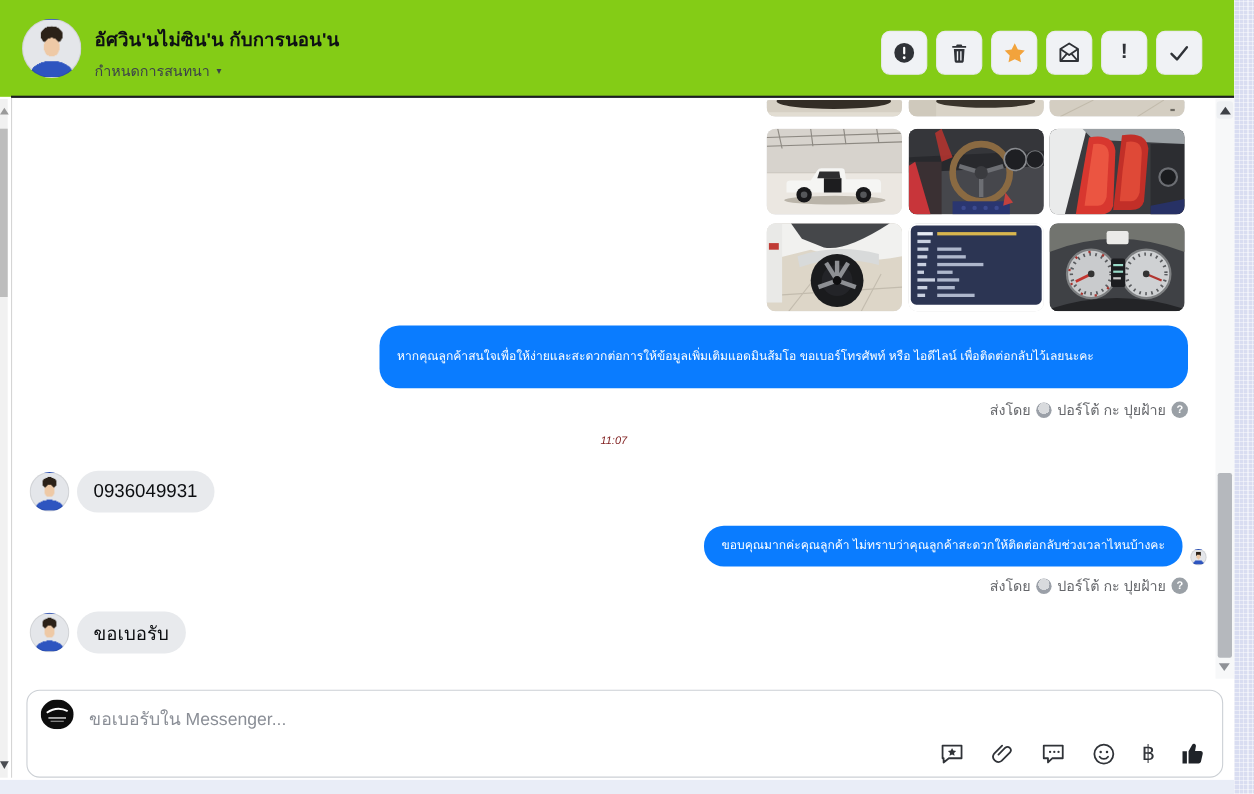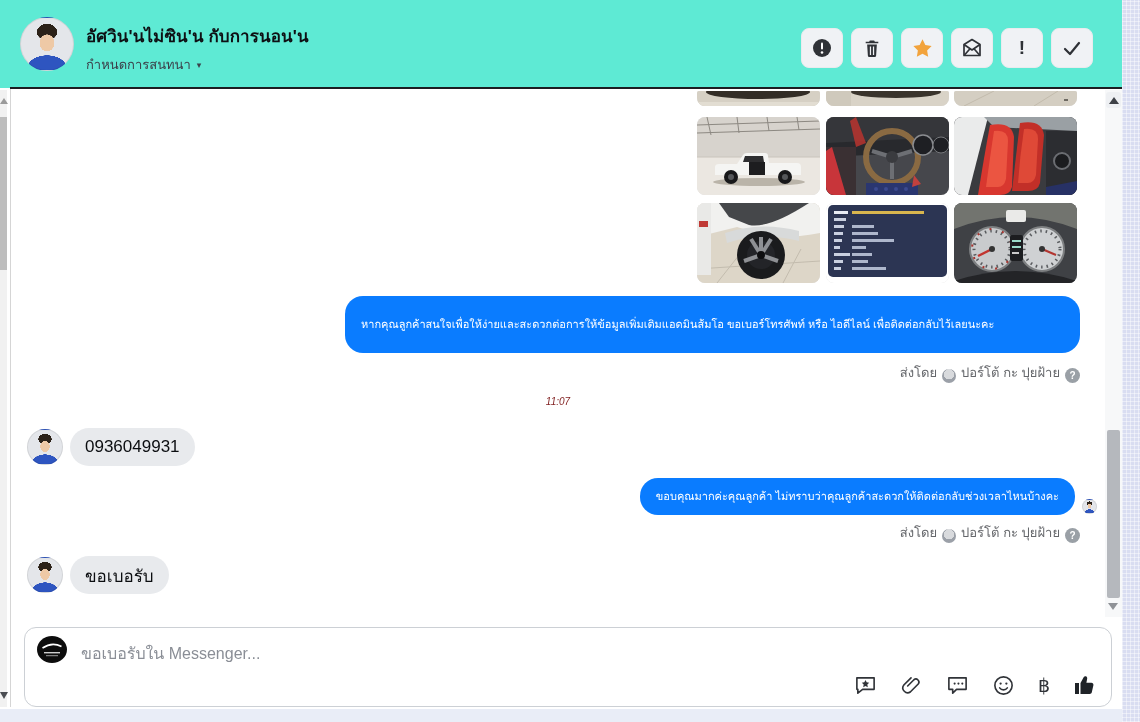--- a/index.html
+++ b/index.html
@@ -8,21 +8,21 @@
 
   
   .edge-strip{position:absolute;right:0;top:0;width:18px;height:722px;
     background:
       repeating-linear-gradient(0deg, rgba(255,255,255,.45) 0 1px, transparent 1px 4px),
       repeating-linear-gradient(90deg, rgba(255,255,255,.45) 0 1px, transparent 1px 4px),
       var(--edge-strip,#d9ddf1);}
   .bottom-strip{position:absolute;left:0;bottom:0;width:1122px;height:13px;background:#e9edf7;}
 
   
-  .header{position:absolute;left:0;top:0;width:1122px;height:88px;background:#5eead4;}
+  .header{position:absolute;left:0;top:0;width:1122px;height:88px;background:#84cc16;}
   .header-divider{position:absolute;left:10px;top:87px;width:1112px;height:2px;background:#1b1d21;}
   .avatar{border-radius:50%;border:1px solid rgba(0,0,0,.08);box-sizing:border-box;
     background:
       radial-gradient(ellipse 62% 40% at 50% 96%, #2e55c0 0 60%, rgba(0,0,0,0) 61%),
       radial-gradient(ellipse 23% 27% at 50% 48%, #eec9a6 0 60%, rgba(0,0,0,0) 61%),
       radial-gradient(ellipse 32% 26% at 50% 27%, #2b2118 0 60%, rgba(0,0,0,0) 61%),
       #e4e6ea;}
   .hdr-avatar{position:absolute;left:20px;top:17px;width:54px;height:54px;cursor:pointer;}
   .hdr-text{position:absolute;left:86px;top:22px;}
   .contact-name{font-size:17px;font-weight:700;color:#0e1014;letter-spacing:.1px;}
@@ -56,21 +56,21 @@
   .photo svg{display:block;width:100%;height:100%;}
   .sliver{border-radius:2px 2px 8px 8px;}
 
   
   .bubble-out{position:absolute;background:var(--bubble-blue,#0a7cff);color:#fff;
     border-radius:18px;font-size:11px;line-height:1.42;display:flex;align-items:center;box-sizing:border-box;}
   .bubble-in{position:absolute;background:var(--bubble-gray,#e8eaed);color:#0b0d10;
     border-radius:19px;font-size:17px;display:inline-flex;align-items:center;padding:0 15px;height:38px;white-space:nowrap;}
   .msg-avatar{position:absolute;width:36px;height:36px;cursor:pointer;}
   .timestamp{position:absolute;left:558px;top:396px;transform:translateX(-50%);font-size:10px;color:#7f1d1d;font-style:italic;}
-  .sentby{position:absolute;right:60px;display:flex;align-items:flex-end;gap:5px;font-size:13px;color:var(--meta-text,#65676b);}
+  .sentby{position:absolute;right:60px;display:flex;align-items:center;gap:5px;font-size:13px;color:var(--meta-text,#65676b);}
   .mini-page-avatar{width:14px;height:14px;border-radius:50%;
      background:radial-gradient(circle at 50% 38%, #d8dadd 0 45%, #9ba0a8 46%);}
   .help-circle{width:15px;height:15px;border-radius:50%;background:#9aa0a6;color:#fff;font-size:10px;font-weight:700;
      display:flex;align-items:center;justify-content:center;cursor:pointer;}
   .seen-avatar{position:absolute;left:1082px;top:499px;width:15px;height:15px;}
 
   
   .composer{position:absolute;left:24px;top:627px;width:1088px;height:80px;box-sizing:border-box;
      border:1px solid #ccd0d5;border-radius:12px;background:#fff;}
   .composer-input{position:absolute;left:0;top:0;width:100%;height:44px;cursor:text;}

